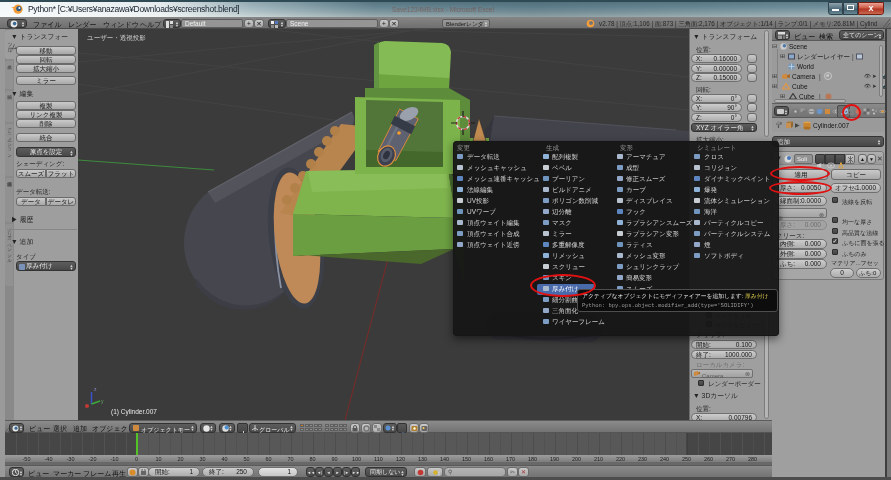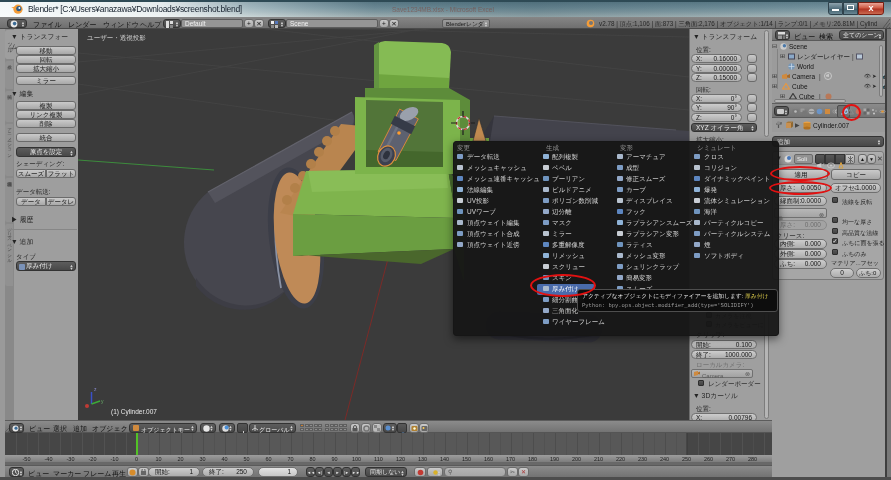--- a/index.html
+++ b/index.html
@@ -19,21 +19,21 @@
 <div class="ab" id="titlebar" style="left:0;top:0;width:891px;height:17px;background:linear-gradient(#5e7d8a,#7b99a4 45%,#93abb2 70%,#b9c8c9)"></div>
 <div class="ab" style="left:0;top:0;width:891px;height:2px;background:#2e4a55"></div>
 <div class="ab" style="left:0;top:2px;width:891px;height:15px;background:linear-gradient(90deg,rgba(252,254,254,.95),rgba(250,252,252,.85) 18%,rgba(235,240,240,.35) 28%,rgba(25,55,68,.18) 42%,rgba(25,55,68,.28) 60%,rgba(25,55,68,.18) 78%,rgba(90,120,130,.1))"></div>
 
 <svg class="ab" style="left:11px;top:3px" width="13" height="12" viewBox="0 0 13 12">
     <circle cx="7" cy="6.2" r="4.6" fill="#f59d38"></circle>
     <circle cx="7.8" cy="5.6" r="2.6" fill="#2d5d8a"></circle>
     <circle cx="8.4" cy="5" r="1" fill="#fff"></circle>
     <path d="M0.2 4.5 L6 3.2 L4 6 Z" fill="#f59d38"></path>
   </svg>
-<div class="ab" style="left:28px;top:4px;font-size:8.5px;letter-spacing:-0.3px;color:#17222e">Blender* [C:¥Users¥anazawa¥Downloads¥screenshot.blend]</div>
+<div class="ab" style="left:28px;top:4px;font-size:8.5px;letter-spacing:-0.3px;color:#17222e">Python* [C:¥Users¥anazawa¥Downloads¥screenshot.blend]</div>
 <div class="ab" style="left:392px;top:6px;font-size:6.5px;color:rgba(130,60,45,.5)">Save1234MB.xlsx - Microsoft Excel</div>
 
 <div class="ab" style="left:828px;top:2px;width:15px;height:13px;background:linear-gradient(#8fa3ad,#54707e 50%,#3c5a68 52%,#6a8794);border:1px solid #30434d;border-radius:0 0 0 3px"></div>
 <div class="ab" style="left:832px;top:9px;width:7px;height:2px;background:#fff"></div>
 <div class="ab" style="left:843px;top:2px;width:15px;height:13px;background:linear-gradient(#8fa3ad,#54707e 50%,#3c5a68 52%,#6a8794);border:1px solid #30434d"></div>
 <div class="ab" style="left:847px;top:5px;width:7px;height:5px;border:1px solid #fff"></div>
 <div class="ab" style="left:858px;top:2px;width:26px;height:13px;background:linear-gradient(#e8a396,#cf5a44 45%,#b03323 55%,#c96a50);border:1px solid #7a1f12;border-radius:0 0 3px 0;color:#fff;font-size:9px;font-weight:bold;text-align:center;line-height:11px">x</div>
 
 <div class="ab" id="infobar" style="left:0;top:17px;width:891px;height:12px;background:linear-gradient(#868686,#6f6f6f);border-bottom:1px solid #4a4a4a"></div>
 <div class="ab dbtn" style="left:7px;top:18.5px;width:20px;height:9.5px"><svg width="8" height="8" style="margin:0.5px 0 0 2px" viewBox="0 0 8 8">

